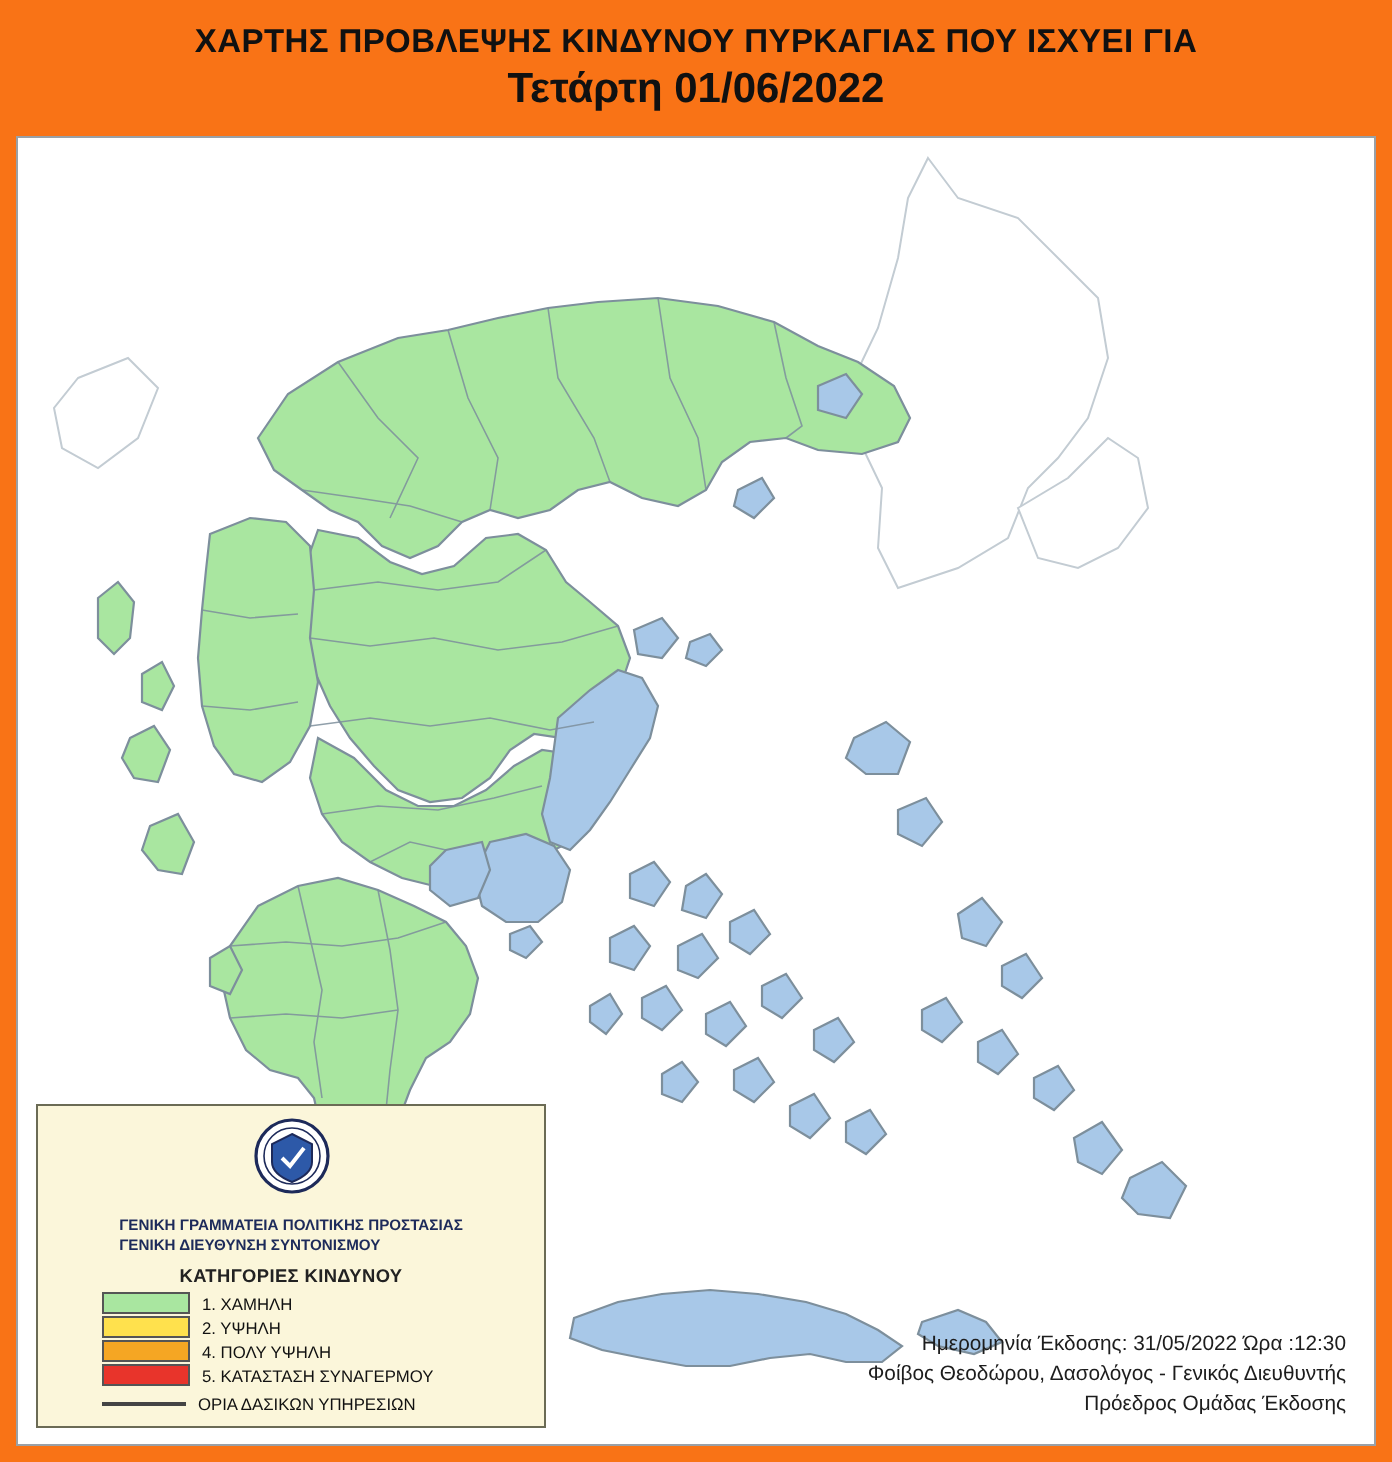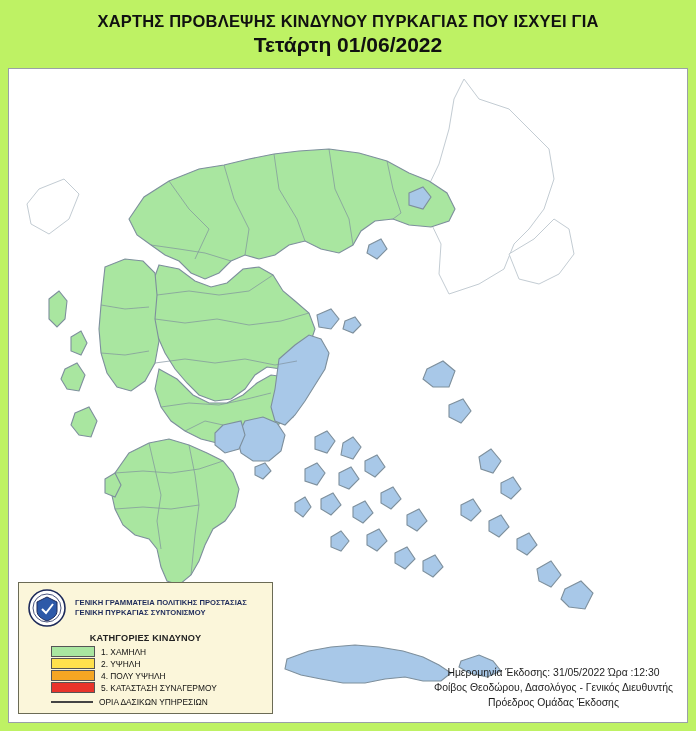--- a/index.html
+++ b/index.html
@@ -11,21 +11,21 @@
     width: 696px;
     height: 731px;
     font-family: "Liberation Sans", sans-serif;
     position: relative;
     overflow: hidden;
   }
   .page {
     position: relative;
     width: 696px;
     height: 731px;
-    background: #bef264;
+    background: #f97316;
   }
   .title-block {
     position: absolute;
     top: 10px;
     left: 0;
     width: 696px;
     text-align: center;
     color: #111111;
   }
   .title-line1 {
@@ -67,20 +67,21 @@
     width: 255px;
     background: #fbf6da;
     border: 1px solid #6b6b55;
     box-sizing: border-box;
     padding: 5px 6px 6px 6px;
   }
   .legend-head {
     display: flex;
     align-items: center;
     gap: 6px;
+    flex-direction: column;
   }
   .legend-logo {
     width: 44px;
     height: 40px;
     flex: 0 0 44px;
     position: relative;
   }
   .legend-org {
     font-size: 7.6px;
     color: #1d2a5a;
@@ -128,21 +129,21 @@
     border-top: 2px solid #444444;
     margin-left: 26px;
     margin-right: 6px;
     flex: 0 0 42px;
   }
   
   .credits {
     position: absolute;
     right: 14px;
     bottom: 12px;
-    text-align: center;
+    text-align: right;
     color: #1d1d1d;
     font-size: 10.4px;
     line-height: 15px;
     margin-top: 35px;
   }
   .credits div { white-space: nowrap; }
 </style>
 </head>
 <body>
 
@@ -254,21 +255,21 @@
         <div class="legend-logo">
           <svg viewBox="0 0 44 40" width="44" height="40">
             <circle cx="22" cy="20" r="18" fill="#ffffff" stroke="#1d2a5a" stroke-width="1.6"></circle>
             <circle cx="22" cy="20" r="14" fill="#ffffff" stroke="#1d2a5a" stroke-width="0.8"></circle>
             <path d="M22 9 L32 14 L32 23 C32 28 27 31 22 33 C17 31 12 28 12 23 L12 14 Z" fill="#2d59a8" stroke="#1d2a5a" stroke-width="1"></path>
             <path d="M17 21 L21 25 L28 16" fill="none" stroke="#ffffff" stroke-width="2"></path>
           </svg>
         </div>
         <div class="legend-org">
           <div>ΓΕΝΙΚΗ ΓΡΑΜΜΑΤΕΙΑ ΠΟΛΙΤΙΚΗΣ ΠΡΟΣΤΑΣΙΑΣ</div>
-          <div>ΓΕΝΙΚΗ ΠΥΡΚΑΓΙΑΣ ΣΥΝΤΟΝΙΣΜΟΥ</div>
+          <div>ΓΕΝΙΚΗ ΔΙΕΥΘΥΝΣΗ ΣΥΝΤΟΝΙΣΜΟΥ</div>
         </div>
       </div>
 
       <div class="legend-title">ΚΑΤΗΓΟΡΙΕΣ ΚΙΝΔΥΝΟΥ</div>
 
       <div class="legend-rows">
         <div class="legend-row">
           <span class="swatch" style="background:#a9e6a0"></span>
           <span class="legend-label">1. ΧΑΜΗΛΗ</span>
         </div>

